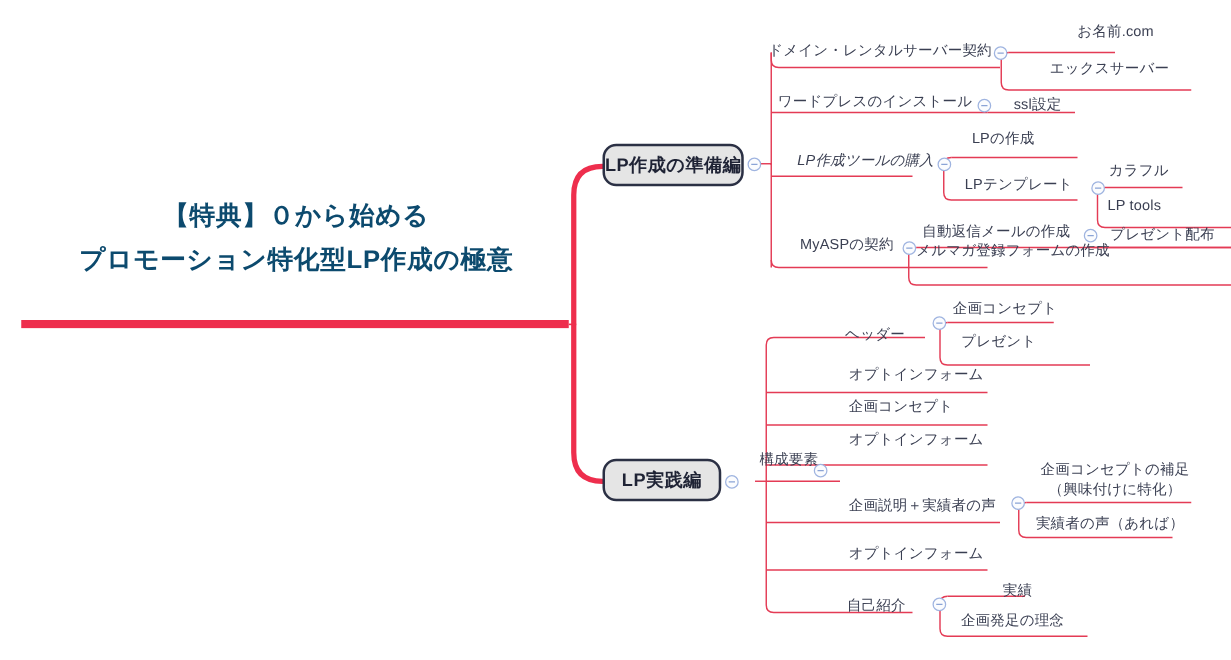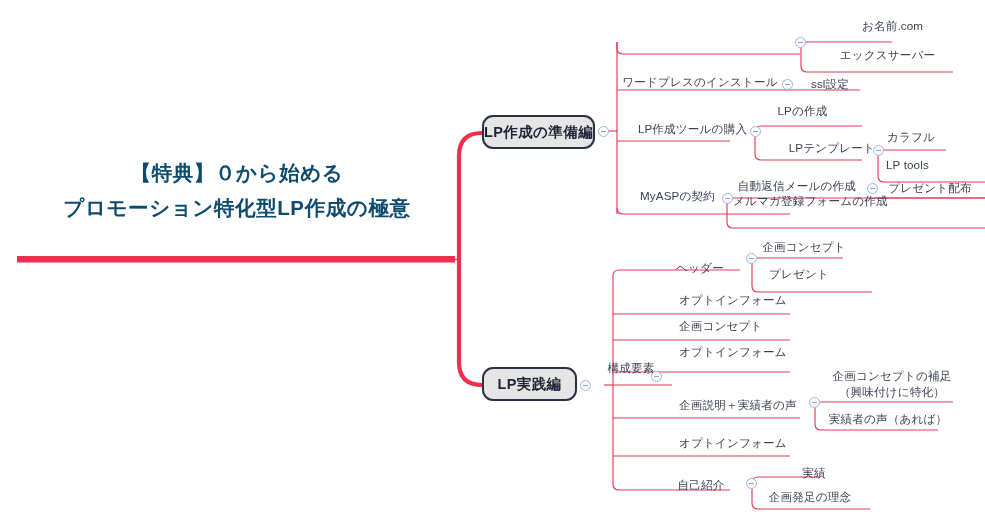--- a/index.html
+++ b/index.html
@@ -177,35 +177,36 @@
   <div class="lvl1" style="left:482px; top:115px; width:113px; height:34px;">
     <span>LP作成の準備編</span>
   </div>
   <div class="toggle" style="left:598px; top:125.5px;"></div>
 
   <div class="lvl1" style="left:482px; top:367px; width:95px; height:34px;">
     <span>LP実践編</span>
   </div>
   <div class="toggle" style="left:580px; top:379.5px;"></div>
 
+  <div class="node center" style="left:614px; top:33px; width:180px;">ドメイン・レンタルサーバー契約</div>
   <div class="toggle" style="left:795px; top:36.5px;"></div>
 
   <div class="node center" style="left:825px; top:18px; width:135px;">お名前.com</div>
   <div class="node center" style="left:815px; top:47px; width:145px;">エックスサーバー</div>
 
   <div class="node center" style="left:620px; top:74px; width:160px;">ワードプレスのインストール</div>
   <div class="toggle" style="left:782px; top:78.5px;"></div>
   <div class="node center" style="left:800px; top:76px; width:60px;">ssl設定</div>
 
-  <div class="node center" style="left:630px; top:121px; width:125px;">LP作成ツールの購入</div>
+  <div class="node center" style="left:630px; top:121px; width:125px;font-style:italic;">LP作成ツールの購入</div>
   <div class="toggle" style="left:750px; top:125.5px;"></div>
 
   <div class="node center" style="left:750px; top:103px; width:105px;">LPの作成</div>
 
-  <div class="node center" style="left:755px; top:140px; width:120px;text-align:right;">LPテンプレート</div>
+  <div class="node center" style="left:755px; top:140px; width:120px;">LPテンプレート</div>
   <div class="toggle" style="left:873px; top:144.5px;"></div>
 
   <div class="node center" style="left:870px; top:129px; width:82px;">カラフル</div>
   <div class="node left" style="left:886px; top:157px; width:95px;">LP tools</div>
 
   <div class="node center" style="left:630px; top:188px; width:95px;">MyASPの契約</div>
   <div class="toggle" style="left:722px; top:192.5px;"></div>
 
   <div class="node center" style="left:722px; top:178px; width:150px;">自動返信メールの作成</div>
   <div class="toggle" style="left:867px; top:182.5px;"></div>

